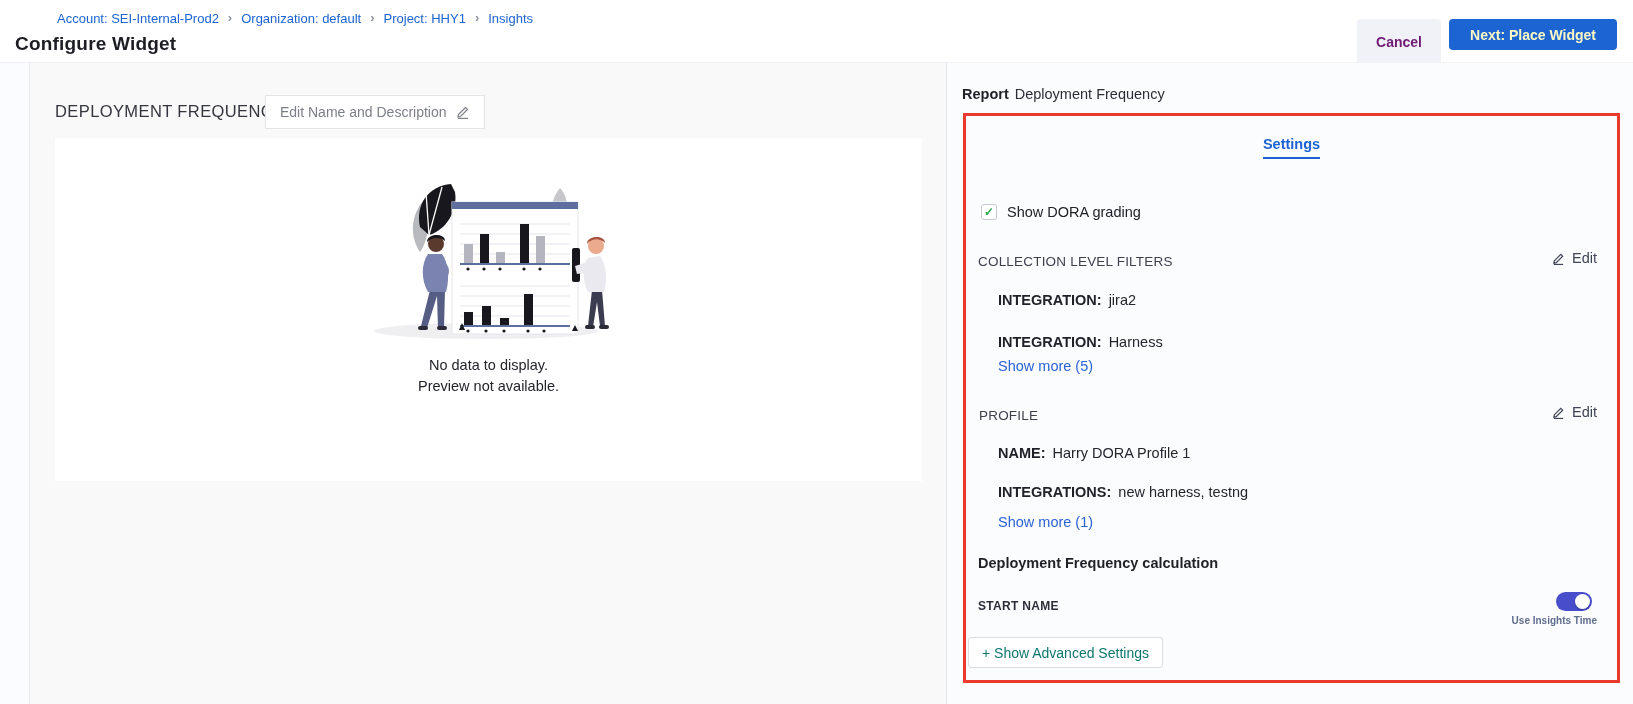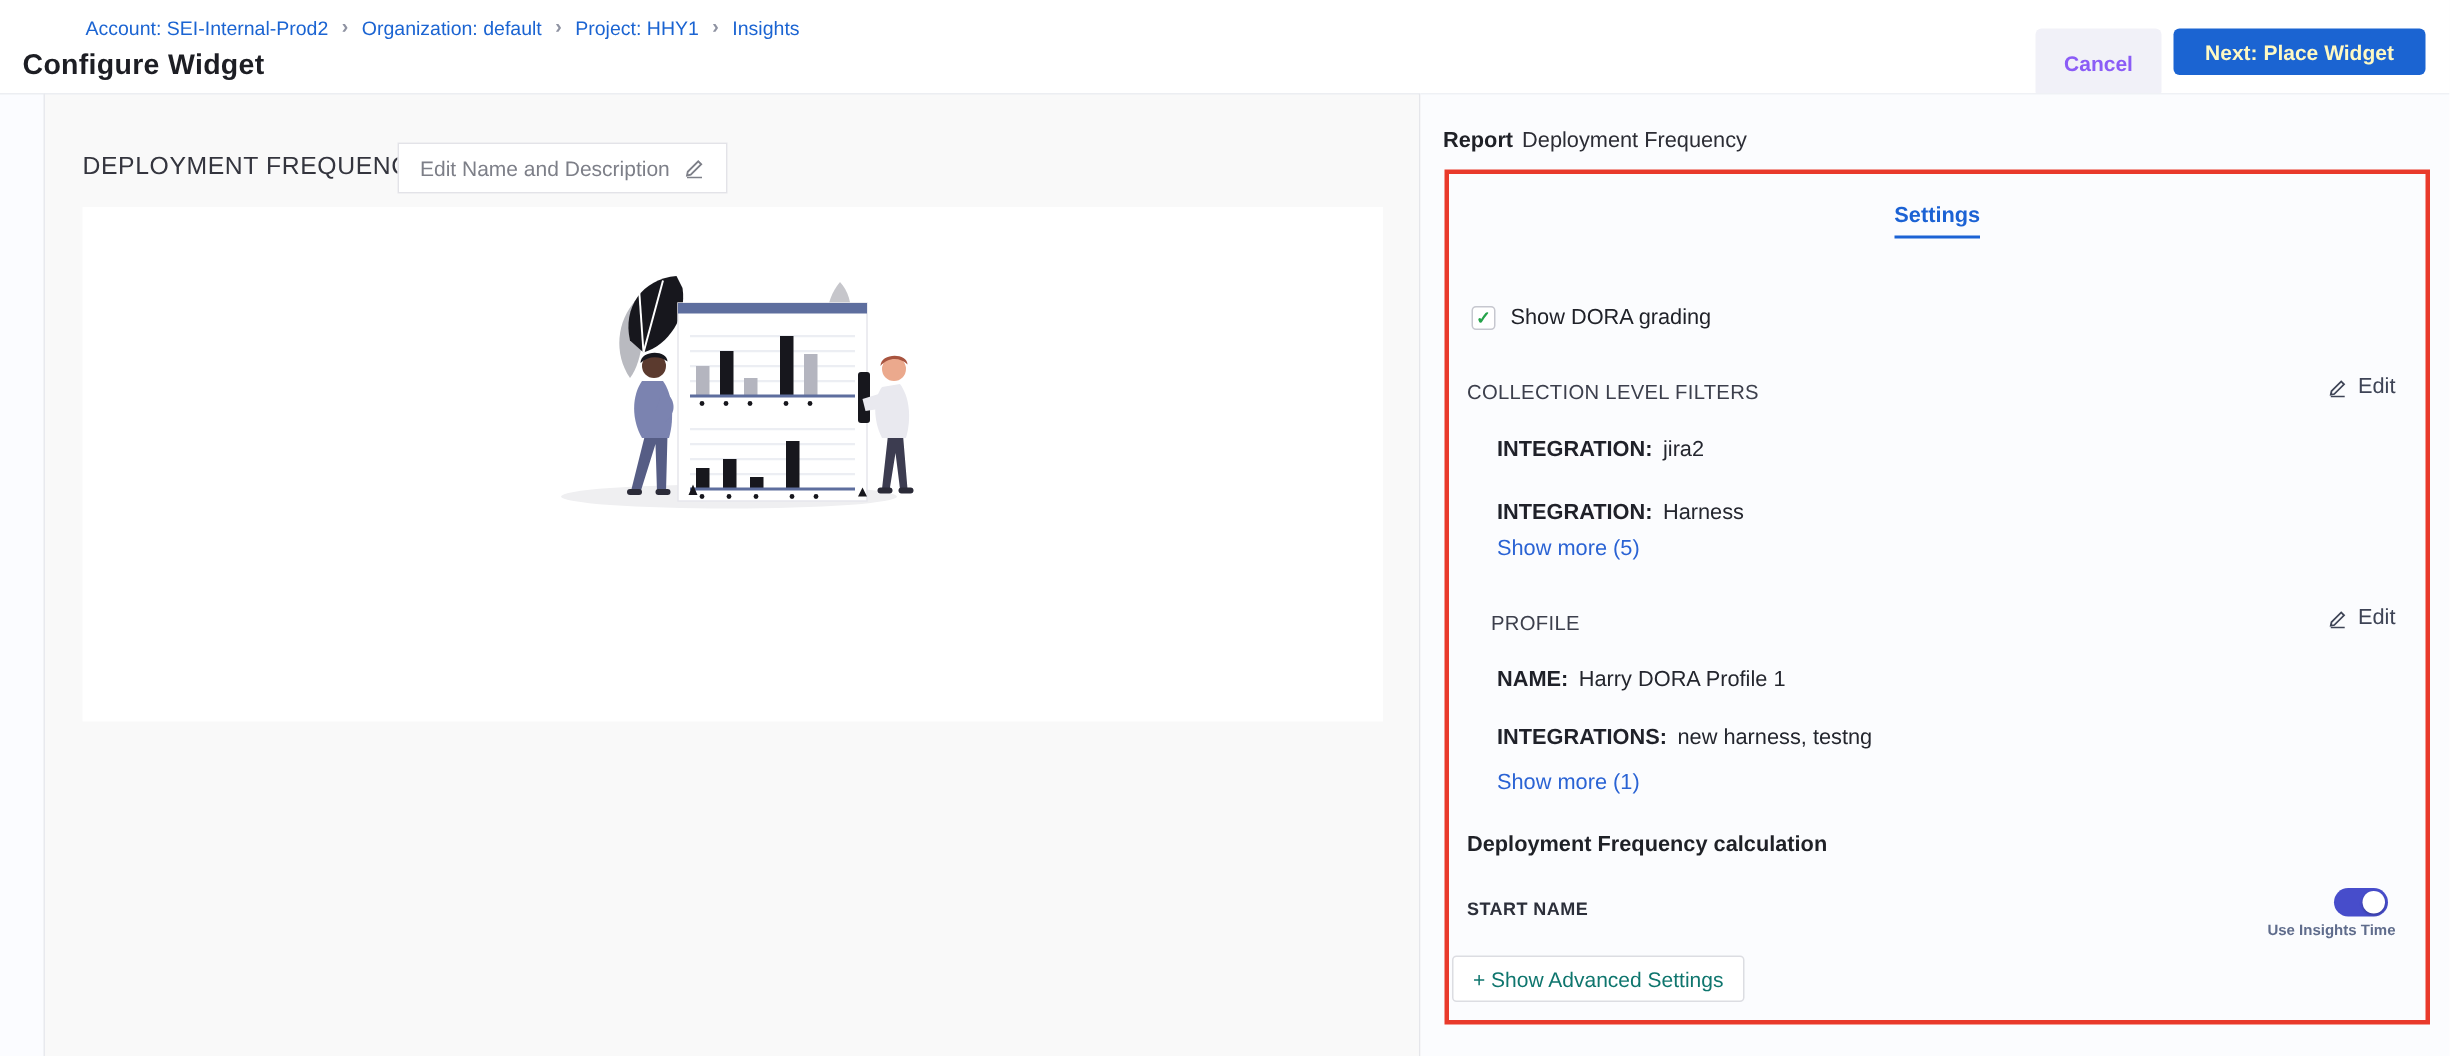--- a/index.html
+++ b/index.html
@@ -5,21 +5,21 @@
   * { box-sizing: border-box; margin: 0; padding: 0; }
   body { font-family: "Liberation Sans", sans-serif; background: #ffffff; }
   .page { position: relative; width: 1633px; height: 704px; background: #ffffff; overflow: hidden; }
 
   
   .breadcrumb { position: absolute; left: 16px; top: 11px; display: flex; align-items: center; gap: 9px; font-size: 13px; margin-left: 41px; }
   .crumb { color: #1b64d2; cursor: pointer; text-decoration: none; }
   .crumb-sep { color: #8f93a2; font-size: 13px; font-weight: 700; transform: translateY(-1px); }
   .page-title { position: absolute; left: 15px; top: 33px; font-size: 19px; font-weight: 700; color: #1d1e24; letter-spacing: .2px; }
   .btn { display: flex; align-items: center; justify-content: center; border: none; border-radius: 4px; font-family: inherit; font-size: 14px; cursor: pointer; }
-  .btn-cancel { position: absolute; left: 1357px; top: 19px; width: 84px; height: 46px; background: #f1f1f8; color: #8b5cf6; font-weight: 600; }
+  .btn-cancel { position: absolute; left: 1357px; top: 19px; width: 84px; height: 46px; background: #f1f1f8; color: #701a75; font-weight: 600; }
   .btn-next { position: absolute; left: 1449px; top: 19px; width: 168px; height: 31px; background: #1b64d2; color: #fef9c3; font-weight: 700; }
 
   
   .gutter { position: absolute; left: 0; top: 62px; width: 30px; height: 642px; background: #fbfcff; border-top: 1px solid #eceef2; border-right: 1px solid #e8e9ee; }
   .left-panel { position: absolute; left: 30px; top: 62px; width: 917px; height: 642px; background: #f9f9f9; border-top: 1px solid #eceef2; border-right: 1px solid #e5e6ea; }
   .right-panel { position: absolute; left: 947px; top: 62px; width: 686px; height: 642px; background: #fbfcfe; border-top: 1px solid #eff1f5; }
 
   
   .widget-name { position: absolute; left: 25px; top: 39px; font-size: 16.5px; font-weight: 500; color: #34353e; letter-spacing: .4px; }
   .edit-name-btn { position: absolute; left: 235px; top: 32px; height: 34px; display: flex; align-items: center; gap: 9px; padding: 12px 14px; background: #ffffff; border: 1px solid #e3e3e8; color: #7d7f88; font-size: 14px; cursor: pointer; font-family: inherit; }
@@ -138,20 +138,24 @@
         <rect x="221" y="147" width="10" height="4" rx="2" fill="#2b2b38"></rect>
         <rect x="235" y="147" width="10" height="4" rx="2" fill="#2b2b38"></rect>
         <path d="M224,80 C218,88 218,102 224,114 L240,114 C244,100 242,86 236,78 Z" fill="#e9e9ef"></path>
         <path d="M224,84 L211,88 L213,96 L226,94 Z" fill="#e9e9ef"></path>
         <circle cx="232" cy="68" r="8" fill="#eba98d"></circle>
         <path d="M223,66 C223,57 241,57 241,65 C236,60 228,60 223,66 Z" fill="#a8543f"></path>
 
         <path d="M95,152 l3,-7 l3,7 Z" fill="#17171d"></path>
         <path d="M208,153 l3,-6 l3,6 Z" fill="#17171d"></path>
       </svg>
+      <div class="empty-text">
+        <div>No data to display.</div>
+        <div>Preview not available.</div>
+      </div>
     </div>
   </section>
 
   <section class="right-panel">
     <div class="report-row">
       <span class="report-label">Report</span><span class="report-value">Deployment Frequency</span>
     </div>
 
     <div class="red-box"></div>
 
@@ -175,21 +179,21 @@
       <span>Edit</span>
     </div>
     <div class="kv-row" style="left:51px; top:229px;">
       <span class="kv-label">INTEGRATION:</span><span class="kv-value">jira2</span>
     </div>
     <div class="kv-row" style="left:51px; top:271px;">
       <span class="kv-label">INTEGRATION:</span><span class="kv-value">Harness</span>
     </div>
     <div class="show-more" style="left:51px; top:295px;">Show more (5)</div>
 
-    <div class="section-title" style="left:47px; top:345px;">PROFILE</div>
+    <div class="section-title" style="left:32px; top:345px;">PROFILE</div>
     <div class="edit-link" style="top:341px;">
       <svg class="pencil-icon" width="13" height="13" viewBox="0 0 14 14">
         <path d="M2.5 9.5 L9.5 2.5 L11.5 4.5 L4.5 11.5 L2 12 Z" fill="none" stroke="#3e4456" stroke-width="1.3"></path>
         <line x1="2" y1="13.4" x2="12" y2="13.4" stroke="#3e4456" stroke-width="1.3"></line>
       </svg>
       <span>Edit</span>
     </div>
     <div class="kv-row" style="left:51px; top:382px;">
       <span class="kv-label">NAME:</span><span class="kv-value">Harry DORA Profile 1</span>
     </div>

